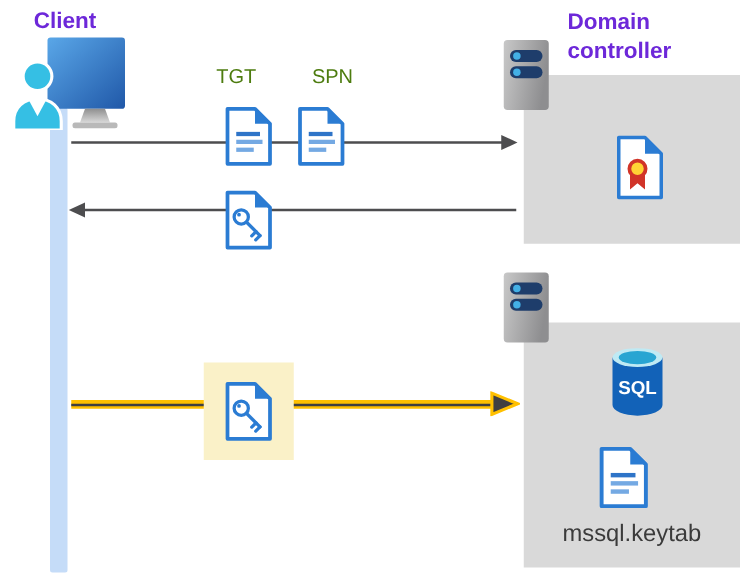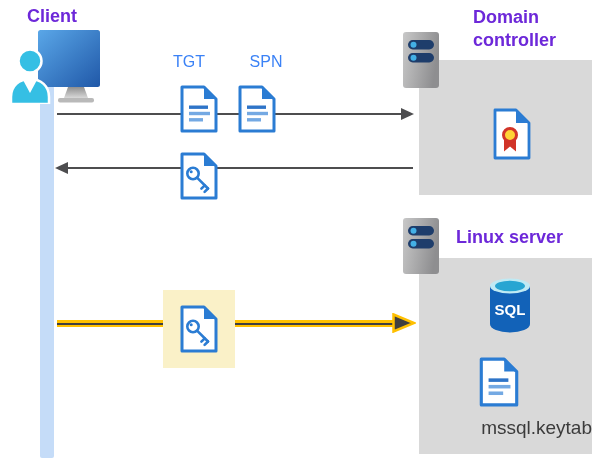--- a/index.html
+++ b/index.html
@@ -3,22 +3,22 @@
 <meta charset="utf-8">
 <style>
   html,body { margin:0; padding:0; background:#ffffff; }
   .canvas {
     position:relative; width:600px; height:468px; overflow:hidden;
     background:#ffffff;
     font-family:"Liberation Sans", sans-serif;
   }
   .abs { position:absolute; }
   .node-label { font-weight:bold; font-size:18px; line-height:23px; color:#6d28d9; }
-  .small-label { font-size:16px; color:#3b82f6; text-align:center; }
-  .file-label { font-size:19px; color:#3b3b3b; text-align:right; }
+  .small-label { font-size:16px; color:#4d7c0f; text-align:center; }
+  .file-label { font-size:19px; color:#3b3b3b; text-align:center; }
   .gray-box { background:#d9d9d9; }
   .lifeline { background:#c5dcf8; border-radius:2px; }
   .arrow-line { height:2px; background:#4d4d4f; }
   .head-right { width:0; height:0; border-top:6.5px solid transparent; border-bottom:6.5px solid transparent; border-left:13px solid #4d4d4f; }
   .head-left  { width:0; height:0; border-top:6.5px solid transparent; border-bottom:6.5px solid transparent; border-right:13px solid #4d4d4f; }
   .yellow-shaft { height:7px; background:#ffc000; }
   .yellow-shaft .stripe { position:absolute; left:0; right:0; top:2.5px; height:2px; background:#3f3f41; }
   .highlight { background:#faf1c8; }
   svg { display:block; }
 </style>
@@ -152,19 +152,18 @@
     <polygon points="60,59 76,59 80,70 56,70" fill="url(#stand1)"></polygon>
     <rect x="50" y="70" width="36" height="4.5" rx="2" fill="#b9b9b9"></rect>
     <g>
       <path d="M3 76 V69 C3 58 11 51 22 51 C33 51 41 58 41 69 V76 Z" fill="#35bfe4" stroke="#ffffff" stroke-width="2.5"></path>
       <polygon points="15,52 22,65 29,52" fill="#ffffff"></polygon>
       <circle cx="22" cy="33" r="11.5" fill="#35bfe4" stroke="#ffffff" stroke-width="2.5"></circle>
     </g>
   </svg>
 
   <div class="abs node-label" style="left:27px; top:5px;">Client</div>
-  <div class="abs node-label" style="left:454px; top:6px; width:120px;margin-left:19px;">Domain controller</div>
-  <div class="abs node-label" style="left:456px; top:226px; width:140px;">Linux server</div>
+  <div class="abs node-label" style="left:454px; top:6px; width:120px;">Domain controller</div>
   <div class="abs small-label" style="left:167px; top:53px; width:44px;">TGT</div>
   <div class="abs small-label" style="left:244px; top:53px; width:44px;">SPN</div>
   <div class="abs file-label" style="left:419px; top:417px; width:173px;">mssql.keytab</div>
 
 </div>
 
 </body></html>

